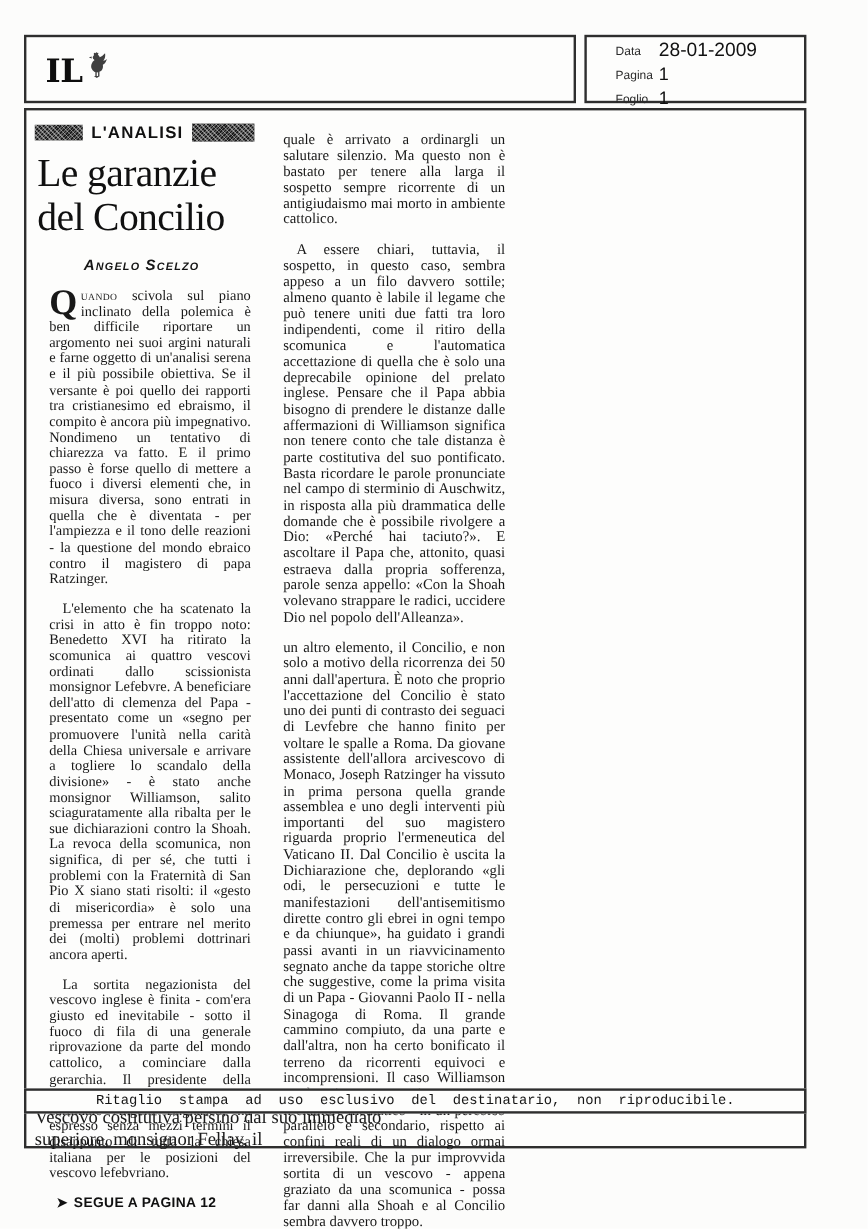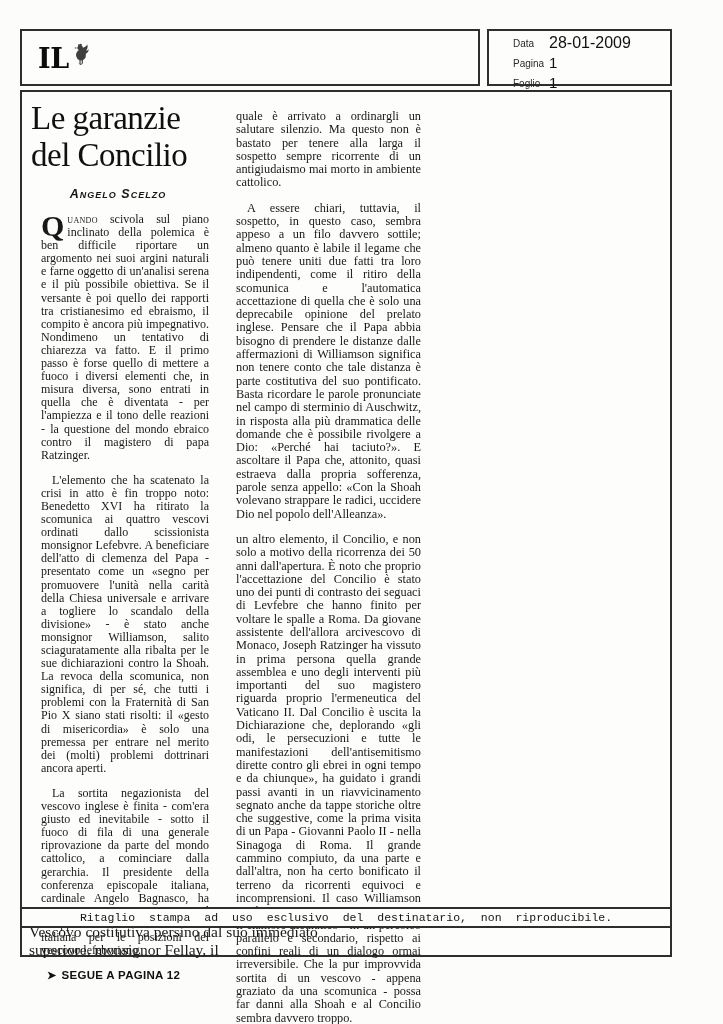--- a/index.html
+++ b/index.html
@@ -93,20 +93,25 @@
     </div>
     <div class="meta-row">
       <span class="meta-label">Foglio</span>
       <span class="meta-value">1</span>
     </div>
   </div>
 
   <div class="box" id="main-box">
 
     <div class="col-left">
+      <div class="kicker">
+        <span class="kicker-block kb-left"></span>
+        <span class="kicker-text">L'ANALISI</span>
+        <span class="kicker-block kb-right"></span>
+      </div>
 
       <div class="headline">
         <div>Le garanzie</div>
         <div>del Concilio</div>
       </div>
 
       <div class="byline">Angelo Scelzo</div>
 
       <div class="body-text">
         <p>

